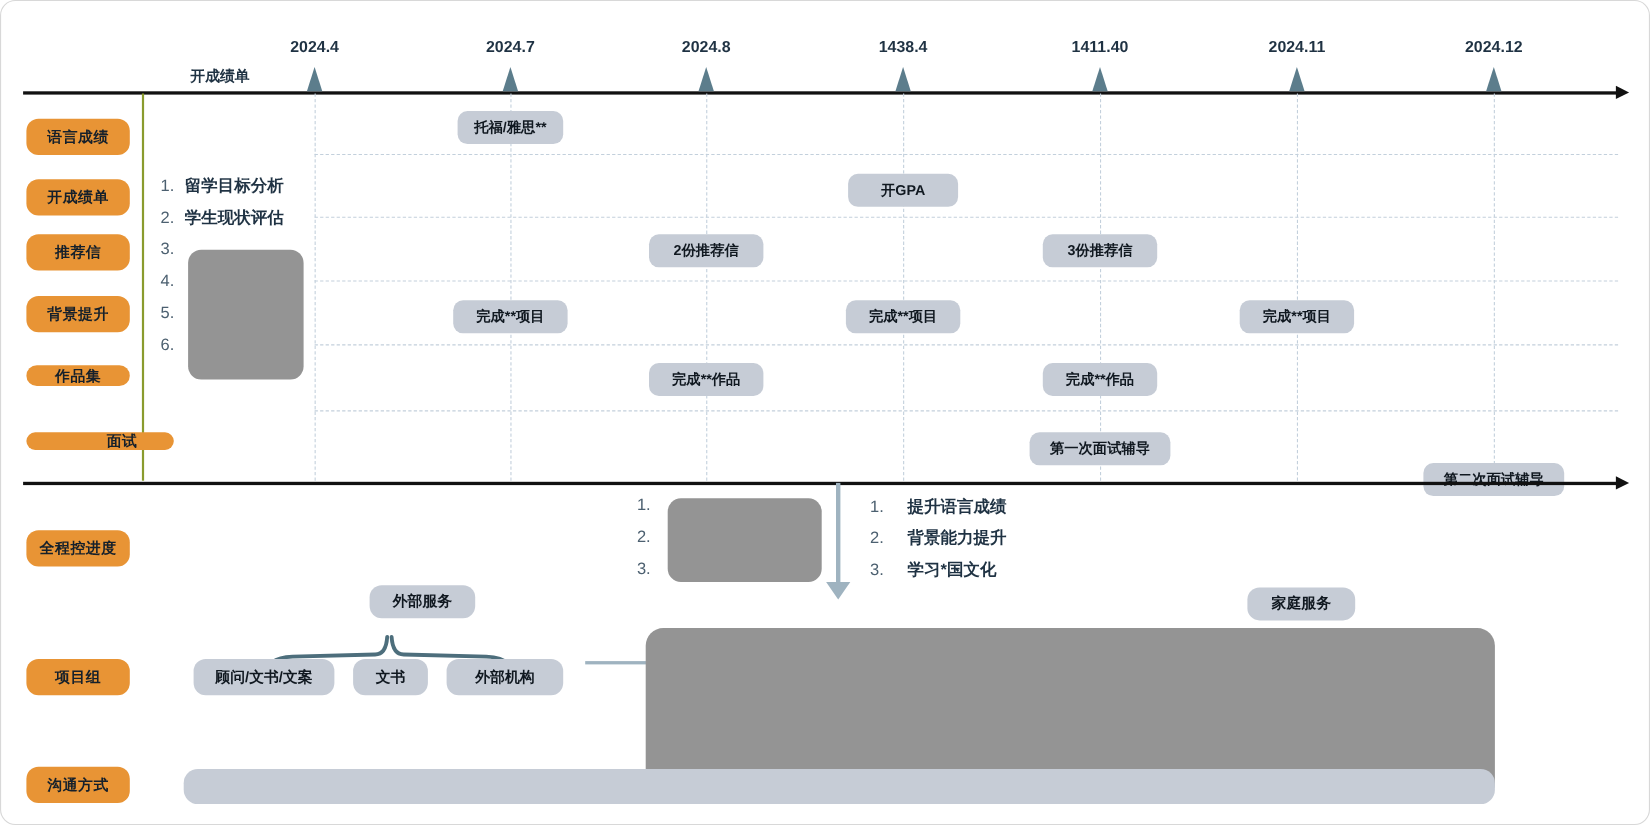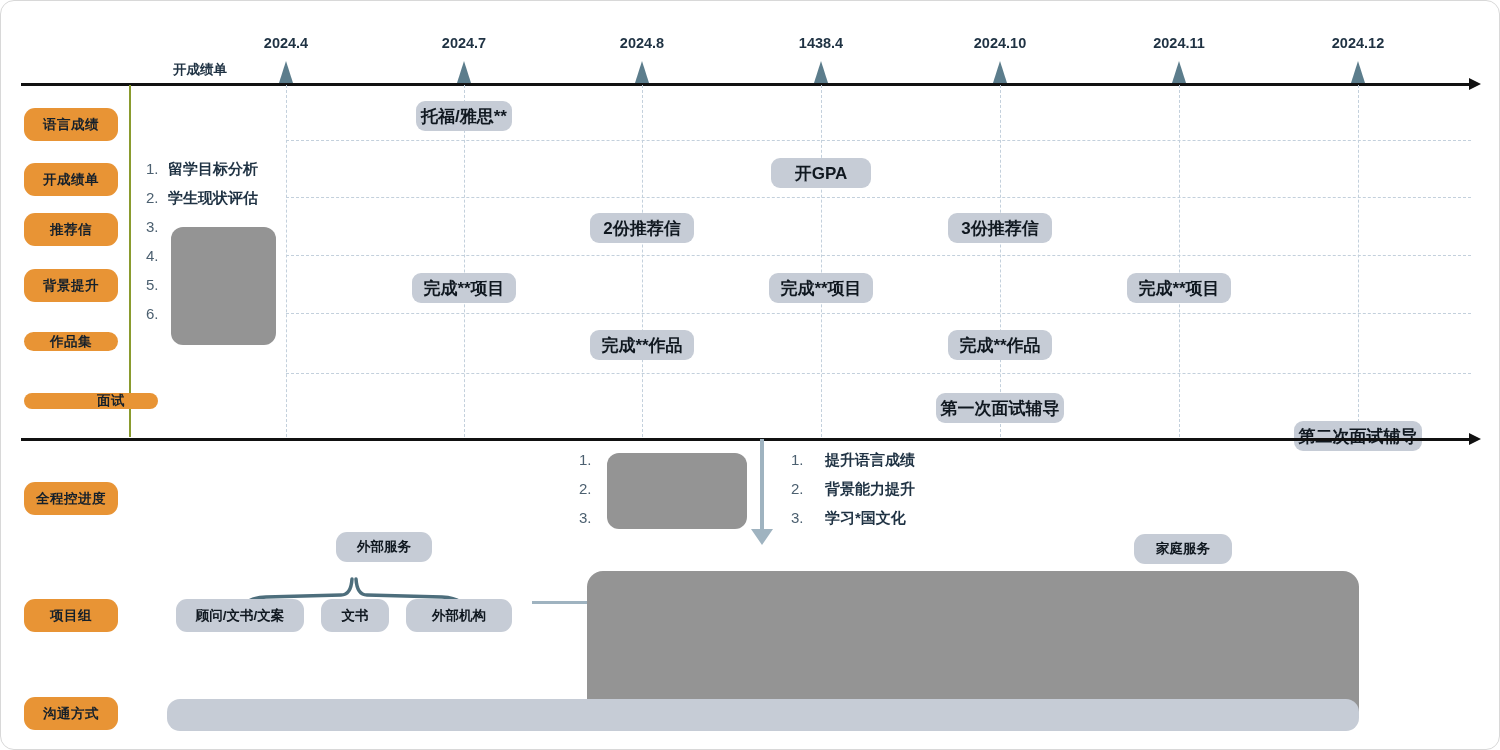--- a/index.html
+++ b/index.html
@@ -92,21 +92,21 @@
 
   
   .task-pill {
     position: absolute;
     display: flex;
     align-items: center;
     justify-content: center;
     background: #c6ccd6;
     border-radius: 9px;
     color: #101820;
-    font-size: 17px;
+    font-size: 13px;
     font-weight: bold;
     white-space: nowrap;
     transform: translateX(-50%);
   }
   .node-pill {
     position: absolute;
     display: flex;
     align-items: center;
     justify-content: center;
     background: #c6ccd6;
@@ -187,21 +187,21 @@
 
   <div>
     <div class="date-label" style="left:285px; top:34px;">2024.4</div>
     <div class="date-tick" style="left:285px; top:60px;"></div>
     <div class="date-label" style="left:463px; top:34px;">2024.7</div>
     <div class="date-tick" style="left:463px; top:60px;"></div>
     <div class="date-label" style="left:641px; top:34px;">2024.8</div>
     <div class="date-tick" style="left:641px; top:60px;"></div>
     <div class="date-label" style="left:820px; top:34px;">1438.4</div>
     <div class="date-tick" style="left:820px; top:60px;"></div>
-    <div class="date-label" style="left:999px; top:34px;">2024.10</div>
+    <div class="date-label" style="left:999px; top:34px;">1411.40</div>
     <div class="date-tick" style="left:999px; top:60px;"></div>
     <div class="date-label" style="left:1178px; top:34px;">2024.11</div>
     <div class="date-tick" style="left:1178px; top:60px;"></div>
     <div class="date-label" style="left:1357px; top:34px;">2024.12</div>
     <div class="date-tick" style="left:1357px; top:60px;"></div>
   </div>
 
   <div class="green-divider" style="left:128px; top:84px; height:352px;"></div>
 
   <div>

